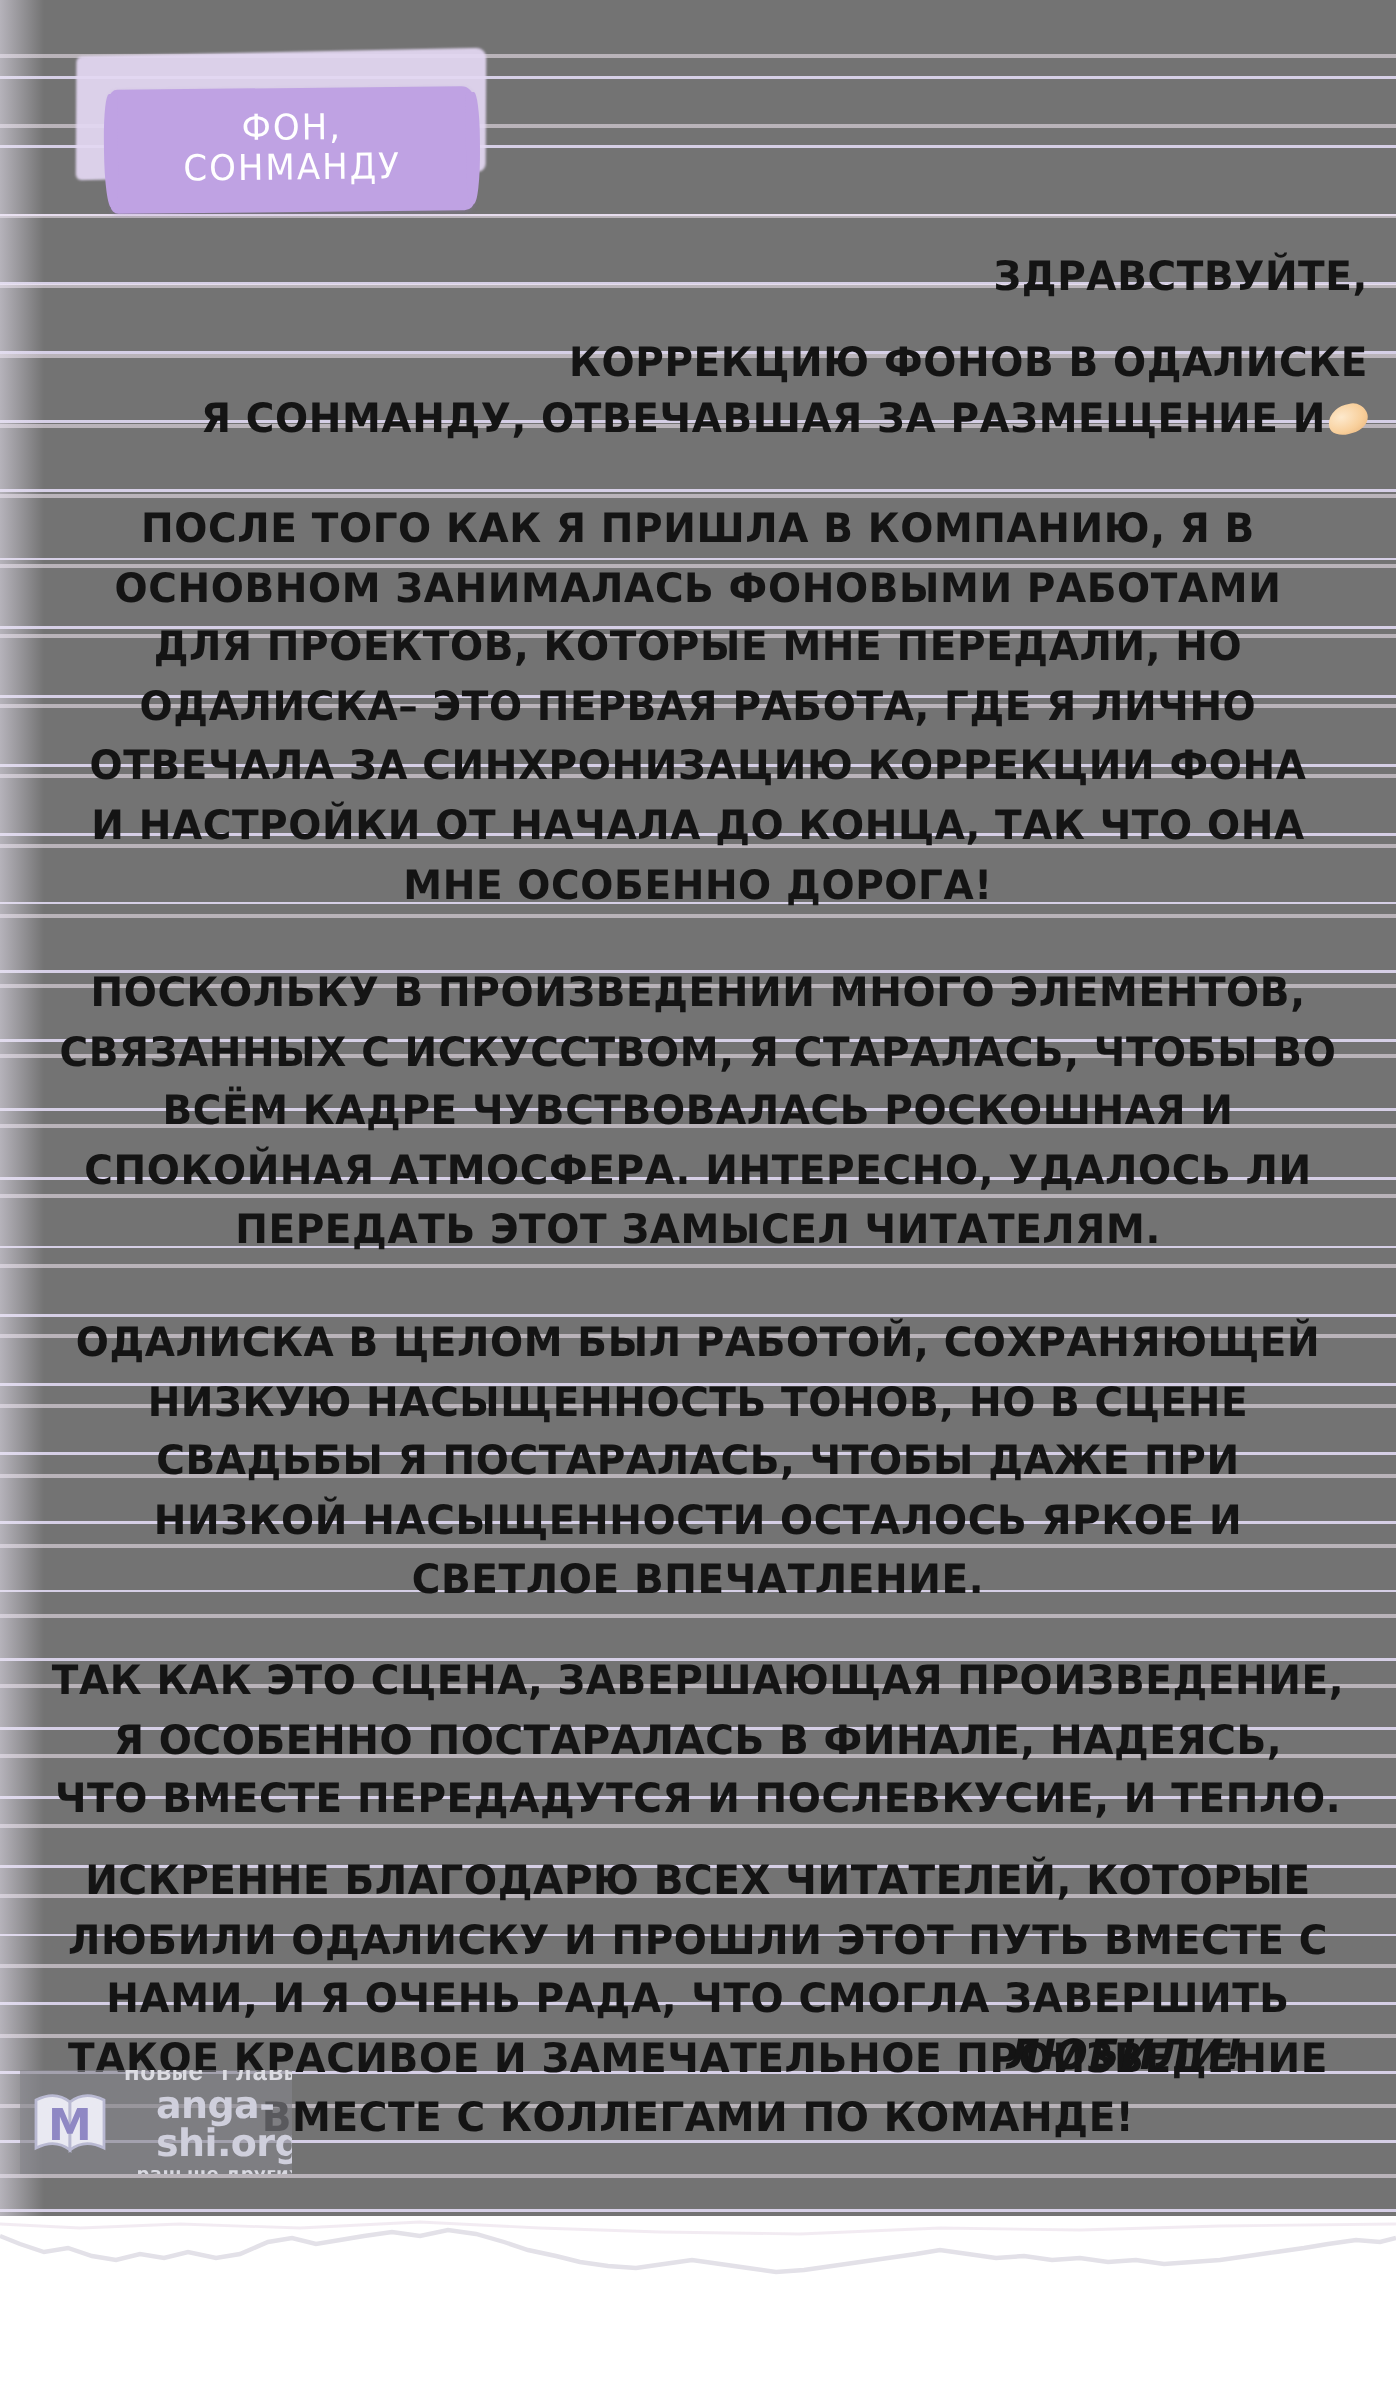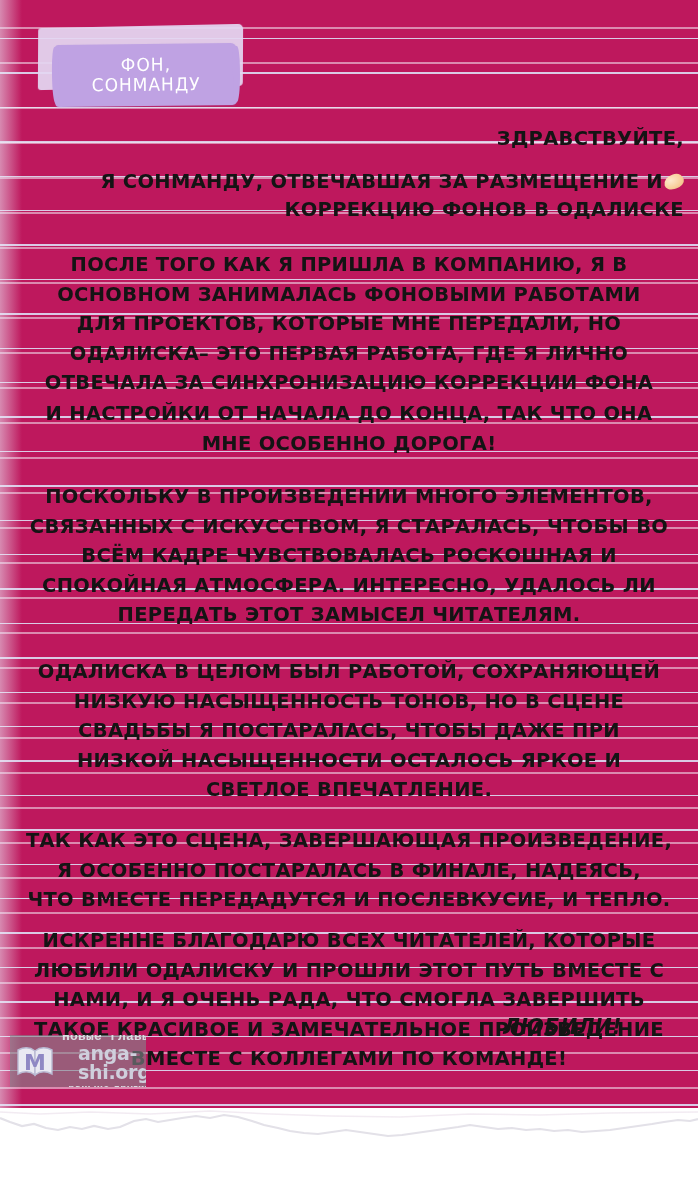--- a/index.html
+++ b/index.html
@@ -8,21 +8,21 @@
     padding: 0;
     background: #ffffff;
   }
 
   .page {
     position: relative;
     width: 698px;
     height: 1198px;
     margin: 0 auto;
     overflow: hidden;
-    background: #be185d;
+    background: #737373;
     font-family: "DejaVu Sans", "Liberation Sans", sans-serif;
   }
 
   
   .ruled {
     position: absolute;
     left: 0;
     top: 0;
     width: 698px;
     height: 1130px;
@@ -255,22 +255,22 @@
 СОНМАНДУ</div>
     </div>
   </div>
 
   <div class="letter">
 
     <p class="para right">ЗДРАВСТВУЙТЕ,</p>
 
     <div class="spacer-sm"></div>
 
+    <p class="para right">КОРРЕКЦИЮ ФОНОВ В ОДАЛИСКЕ</p>
     <p class="para right"><span>Я СОНМАНДУ, ОТВЕЧАВШАЯ ЗА РАЗМЕЩЕНИЕ И</span><span class="doodle"></span></p>
-    <p class="para right">КОРРЕКЦИЮ ФОНОВ В ОДАЛИСКЕ</p>
 
     <div class="spacer-md"></div>
 
     <p class="para center">ПОСЛЕ ТОГО КАК Я ПРИШЛА В КОМПАНИЮ, Я В
 ОСНОВНОМ ЗАНИМАЛАСЬ ФОНОВЫМИ РАБОТАМИ
 ДЛЯ ПРОЕКТОВ, КОТОРЫЕ МНЕ ПЕРЕДАЛИ, НО
 ОДАЛИСКА– ЭТО ПЕРВАЯ РАБОТА, ГДЕ Я ЛИЧНО
 ОТВЕЧАЛА ЗА СИНХРОНИЗАЦИЮ КОРРЕКЦИИ ФОНА
 И НАСТРОЙКИ ОТ НАЧАЛА ДО КОНЦА, ТАК ЧТО ОНА
 МНЕ ОСОБЕННО ДОРОГА!</p>

